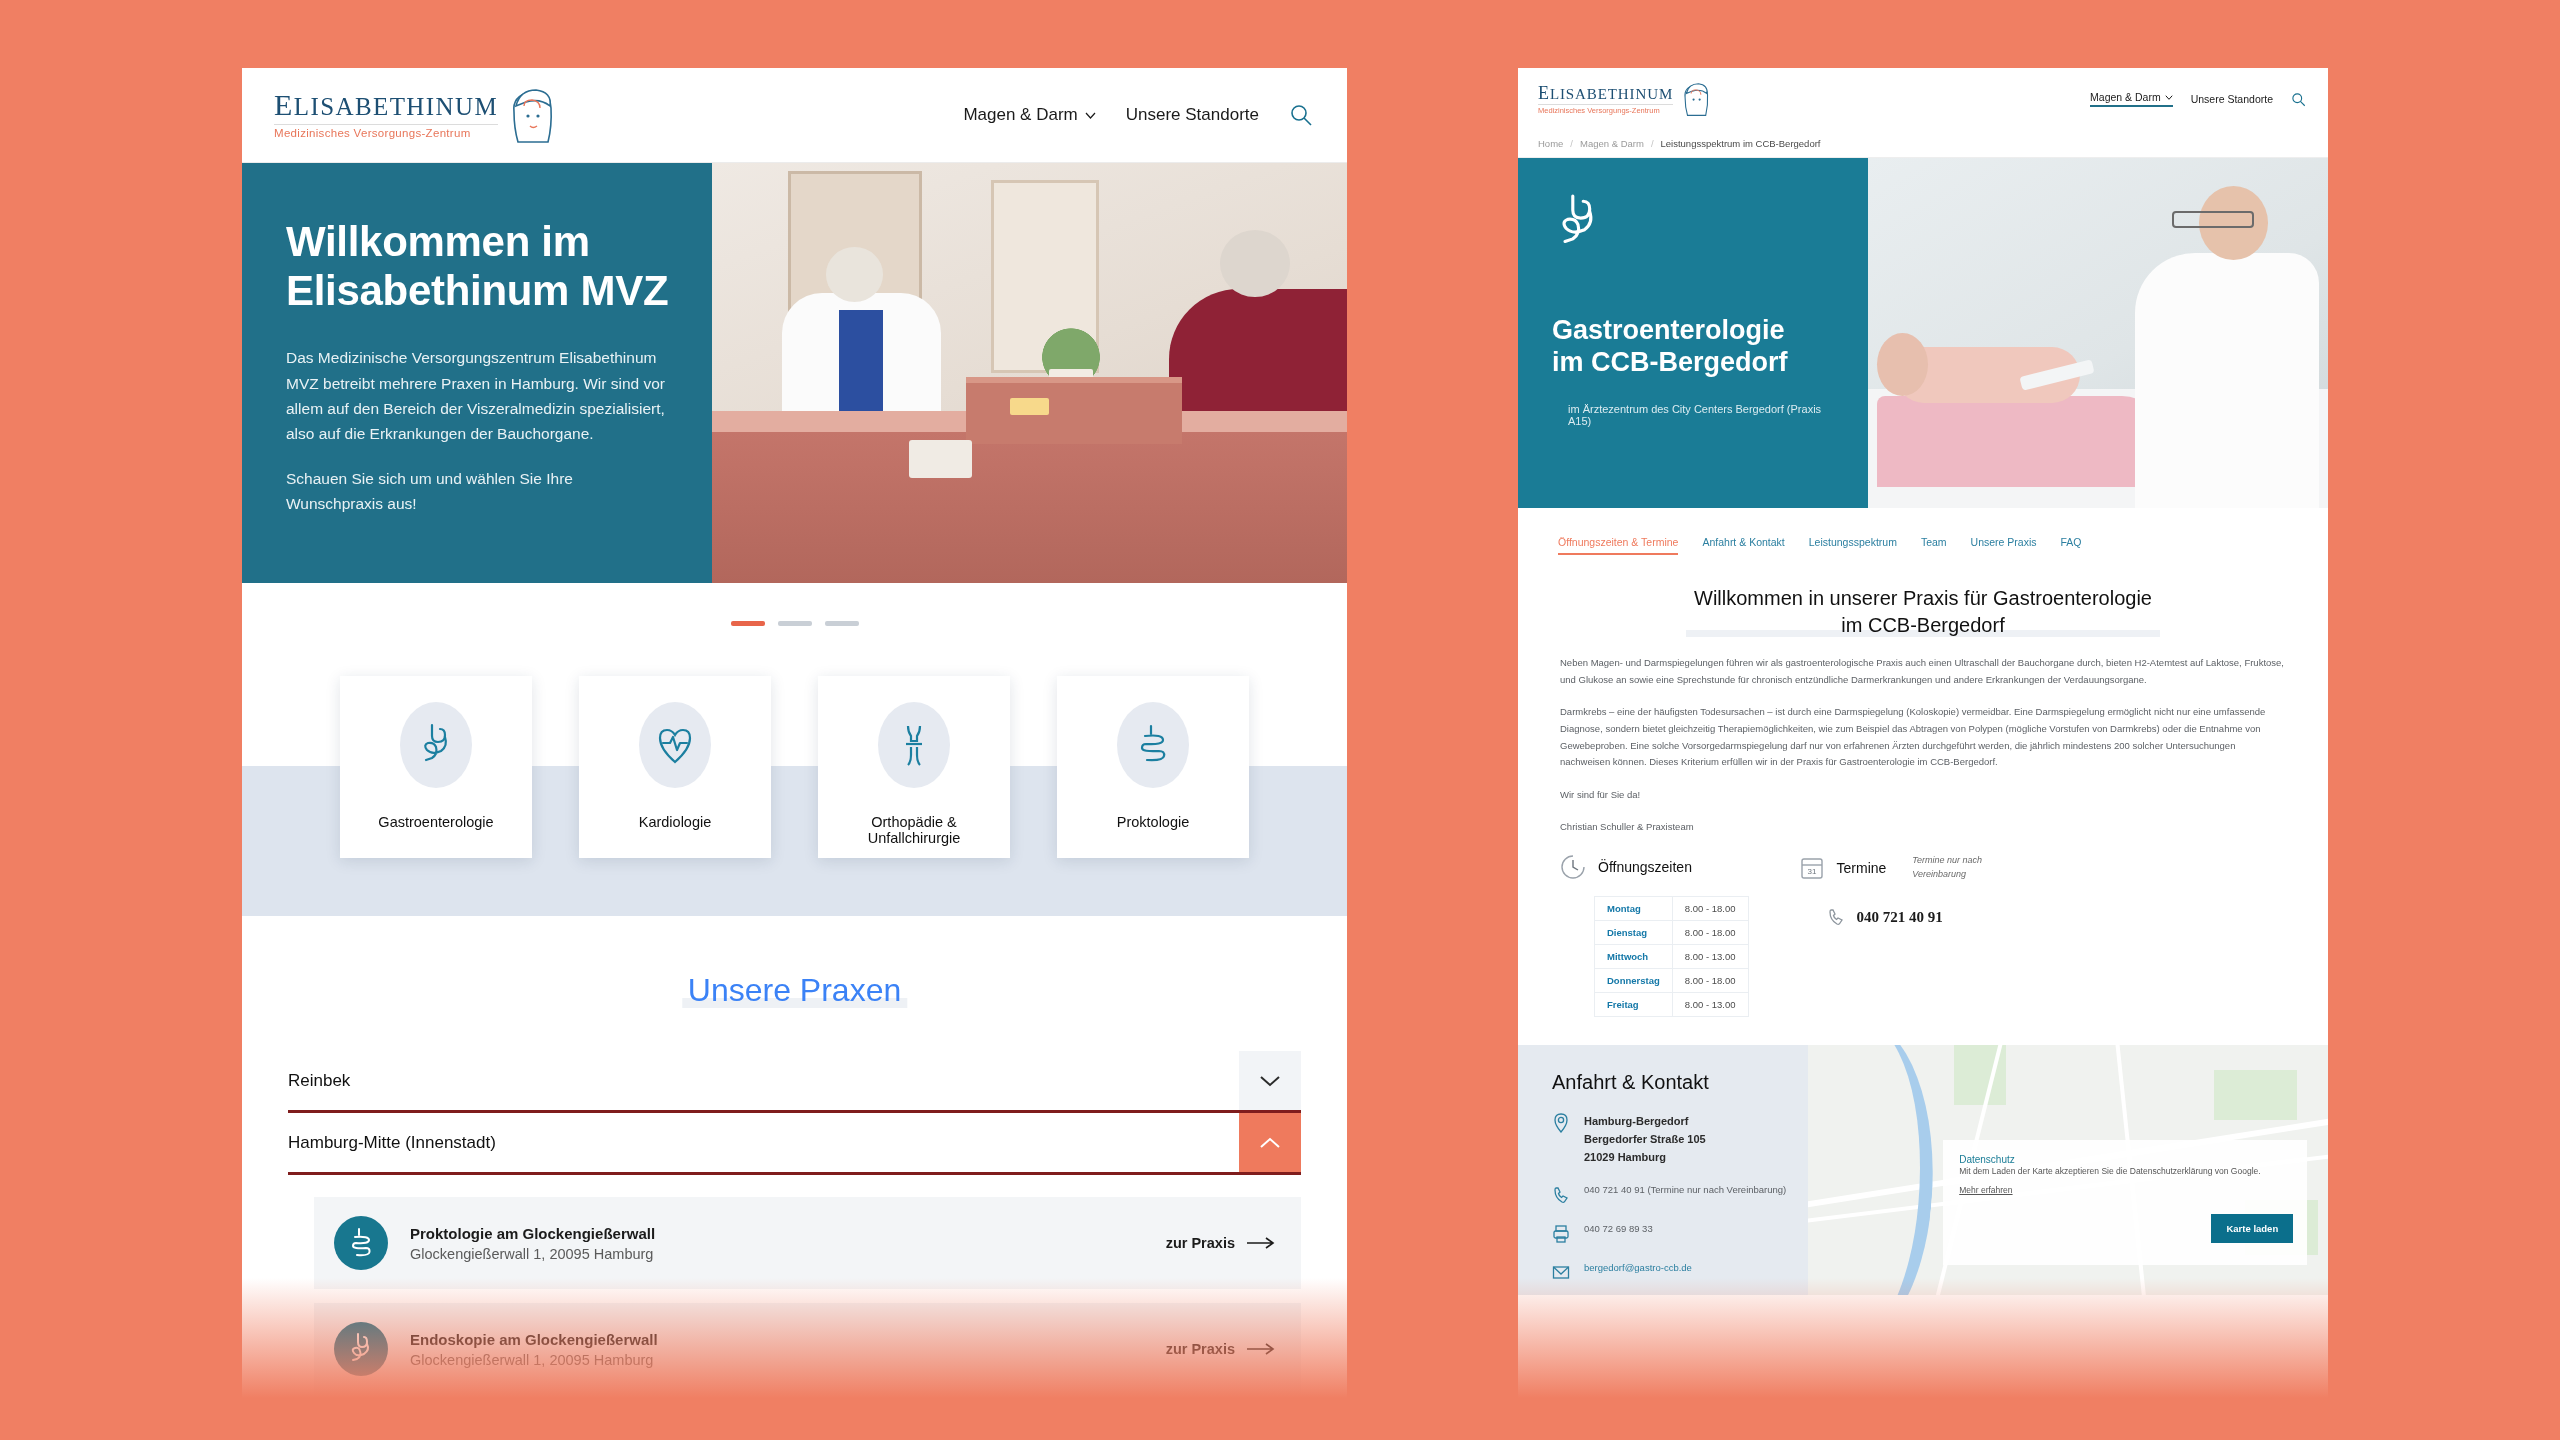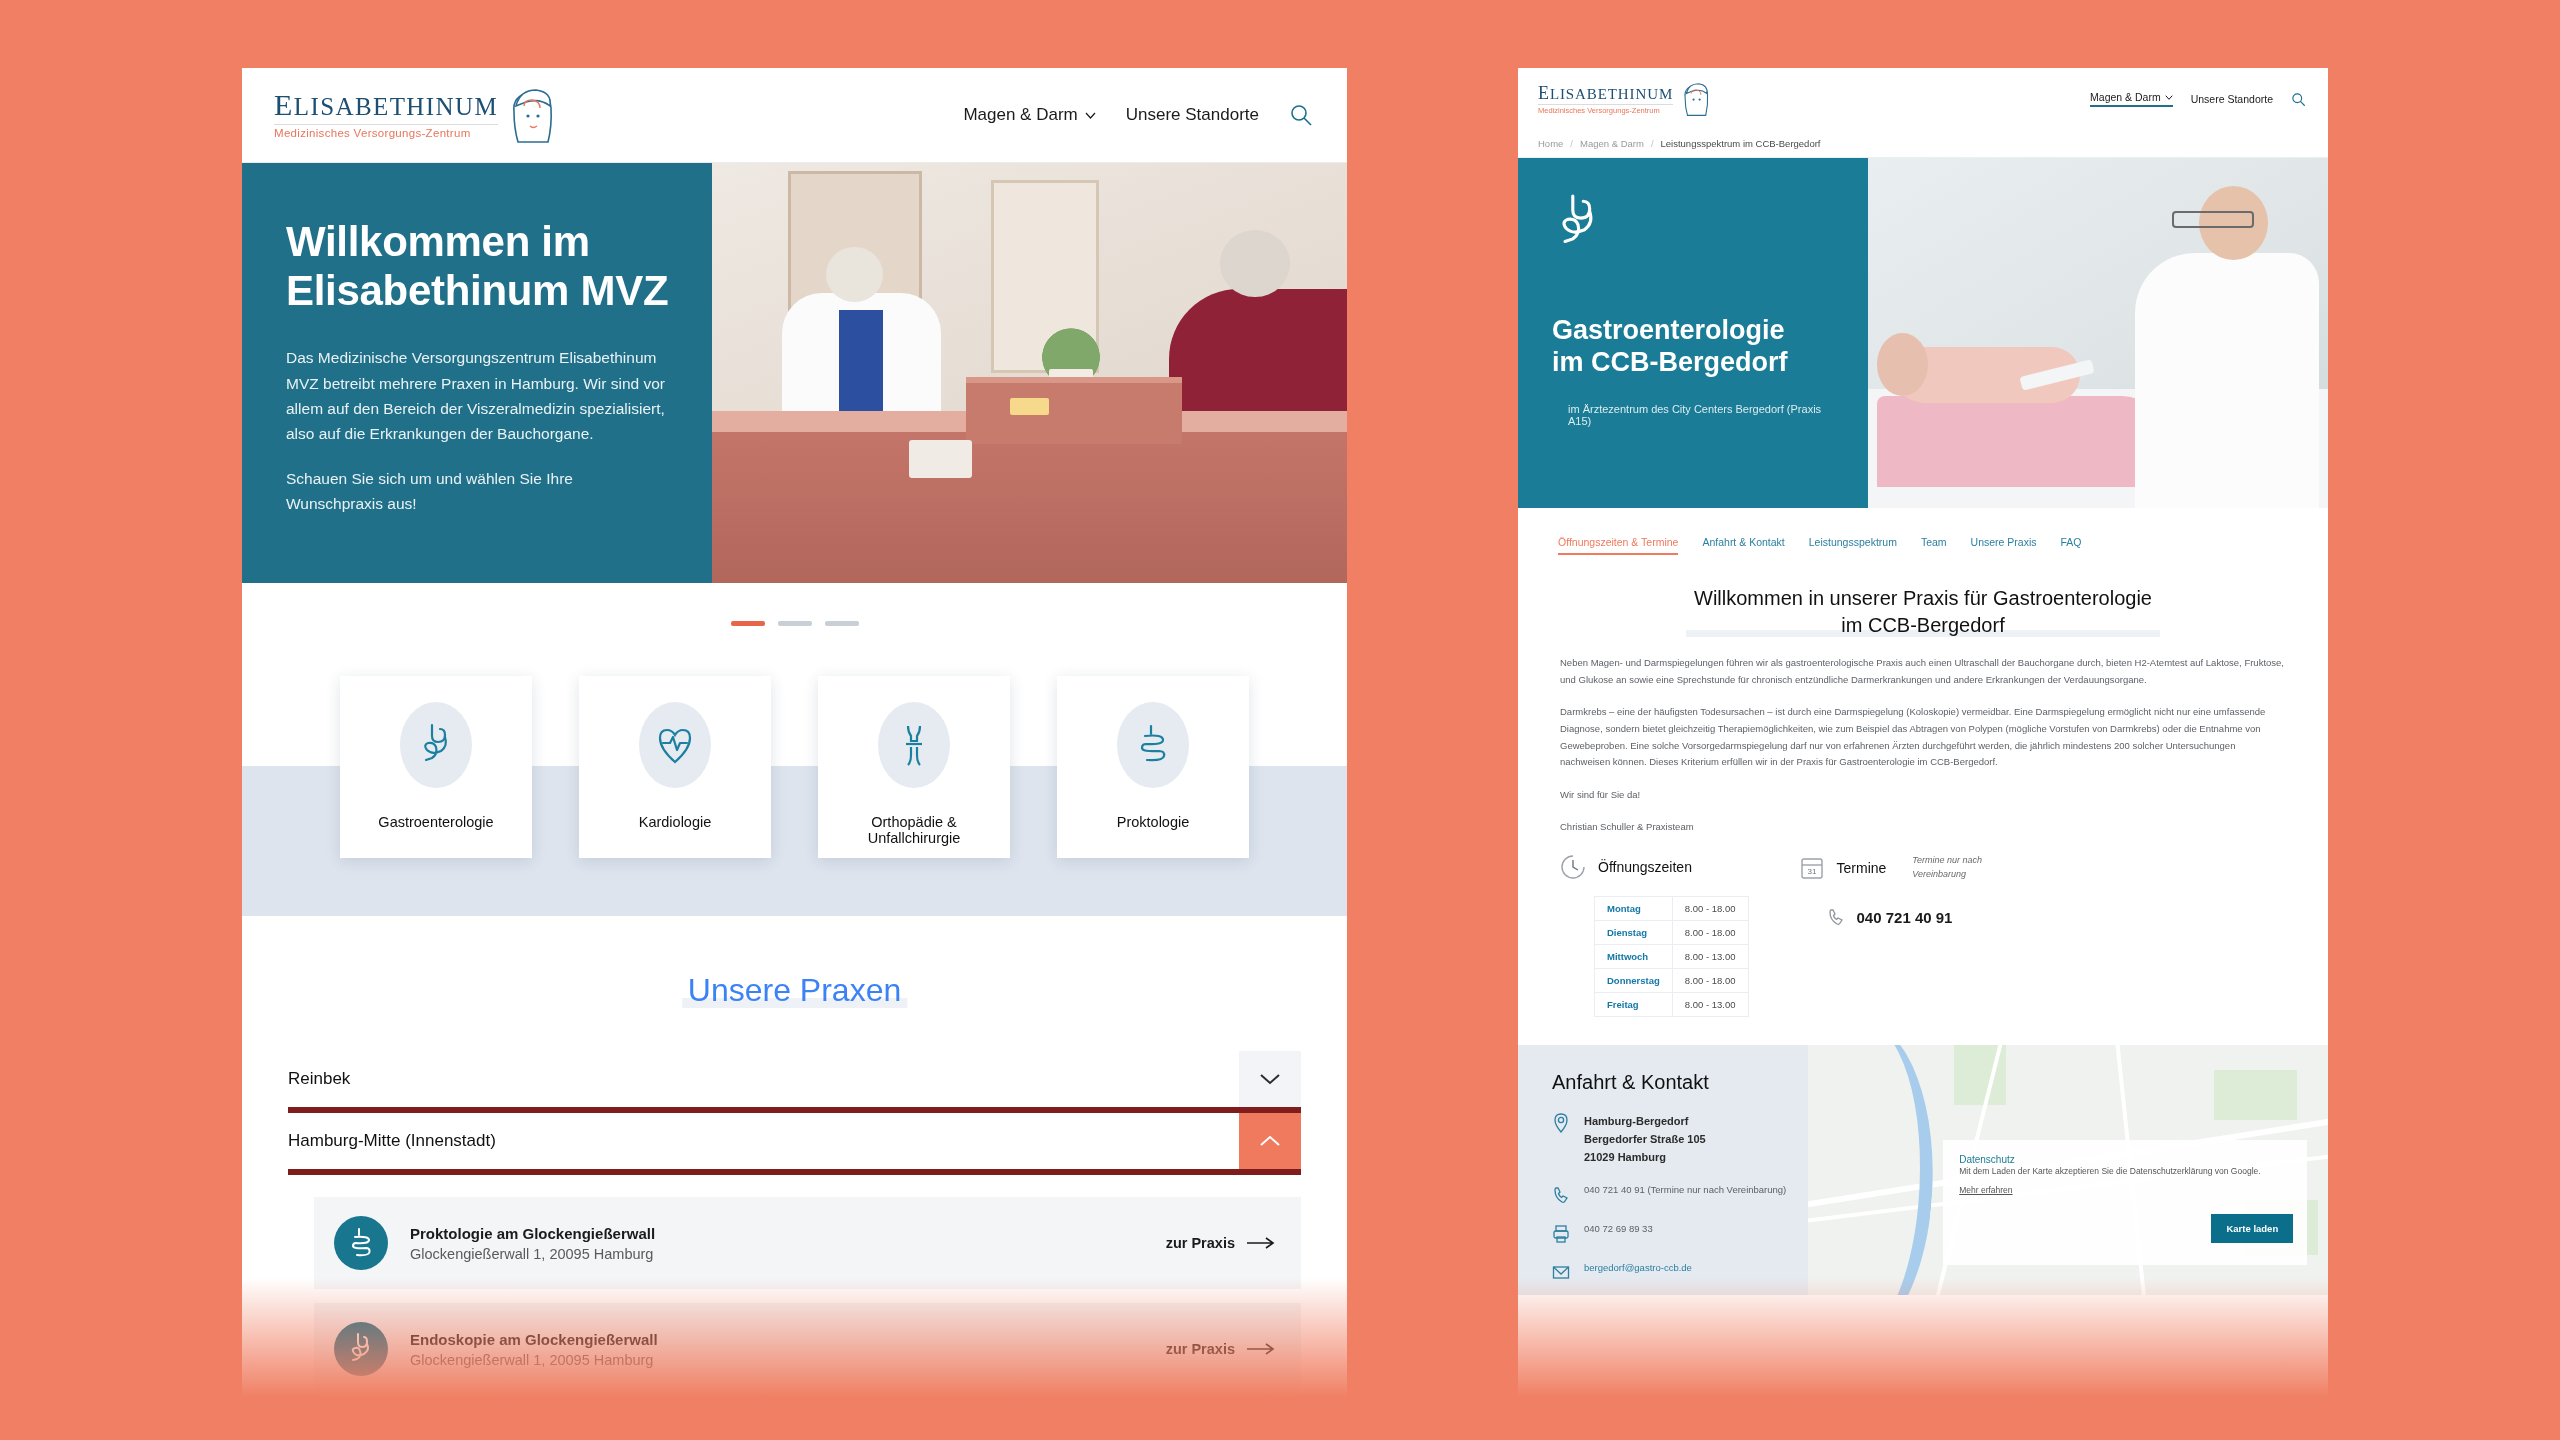--- a/index.html
+++ b/index.html
@@ -117,21 +117,21 @@
   .l-praxen h2 {
     text-align: center; font-size: 32px; font-weight: 400; color: #3b82f6;
     margin-bottom: 42px; position: relative; display: inline-block;
     left: 50%; transform: translateX(-50%);
   }
   .l-praxen h2::after {
     content: ""; position: absolute; left: -6px; right: -6px; bottom: 1px;
     height: 10px; background: #eef1f5; z-index: -1;
   }
   .acc-row {
-    display: flex; align-items: stretch; border-bottom: 6px solid #7f1d1d;
+    display: flex; align-items: stretch; border-bottom: 3px solid #7f1d1d;
     height: 62px;
   }
   .acc-label { flex: 1; display: flex; align-items: center; font-size: 17px; color: #111; }
   .acc-btn {
     width: 62px; display: flex; align-items: center; justify-content: center;
   }
   .acc-btn.closed { background: #f2f4f7; }
   .acc-btn.open   { background: #ef7a5d; }
   .acc-btn svg { width: 22px; height: 14px; }
 
@@ -215,21 +215,21 @@
   }
   .hrs-head h3::after, .trm-head h3::after {
     content:""; position:absolute; left:-5px; right:-5px; bottom:1px; height:7px; background:#eef1f5; z-index:-1;
   }
   .trm-note { font-size: 9px; font-style: italic; color: #6a6a6a; line-height: 1.5; margin-left: 14px; max-width: 90px; }
   .hrs-table { margin: 16px 0 0 34px; border: 1px solid #eaeef2; border-collapse: collapse; }
   .hrs-table td { font-size: 9.5px; padding: 6px 12px; border-bottom: 1px solid #eaeef2; }
   .hrs-table tr:last-child td { border-bottom: none; }
   .hrs-table td.day { color: #1478a8; font-weight: 700; border-right: 1px solid #eaeef2; min-width: 68px; }
   .hrs-table td.tm  { color: #4c4c4c; min-width: 66px; }
-  .trm-phone { display: flex; align-items: center; gap: 10px; margin: 26px 0 0 28px; }
+  .trm-phone { display: flex; align-items: center; gap: 10px; margin: 26px 0 0 28px; font-family: Liberation Serif, serif; }
   .trm-phone svg { width: 20px; height: 20px; }
   .trm-phone span { font-size: 15px; font-weight: 700; color: #1b1b1b; }
 
   .r-contact { margin-top: 28px; background: #e5eaf0; display: flex; height: 250px; }
   .r-contact-l { width: 290px; padding: 26px 0 0 34px; }
   .r-contact-l h3 {
     font-size: 20px; font-weight: 400; color: #111; position: relative; display: inline-block;
   }
   .r-contact-l h3::after {
     content:""; position:absolute; left:-6px; right:-6px; bottom:2px; height:7px; background:#f0f3f7; z-index:-1;

